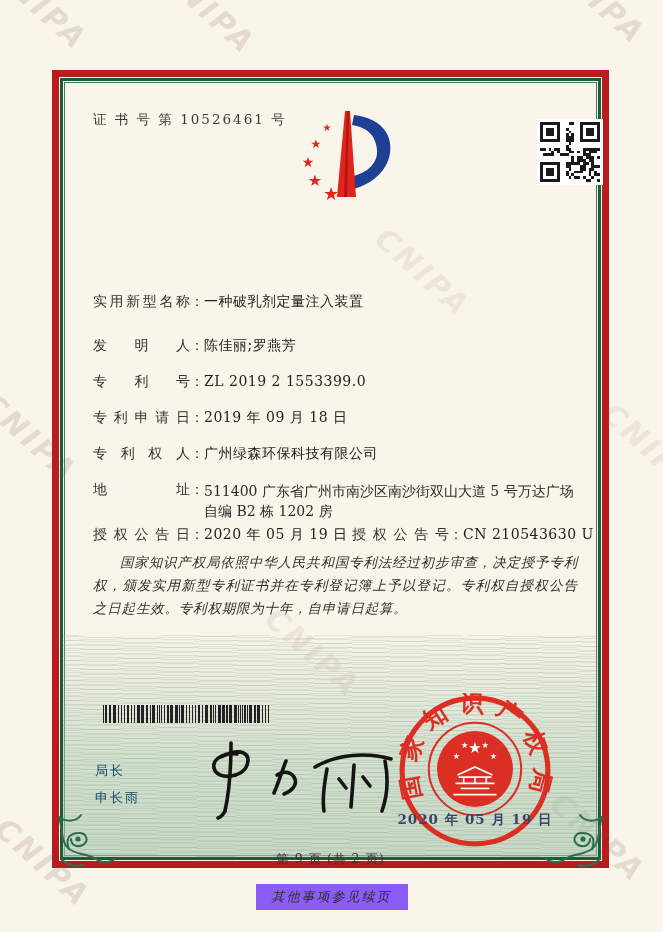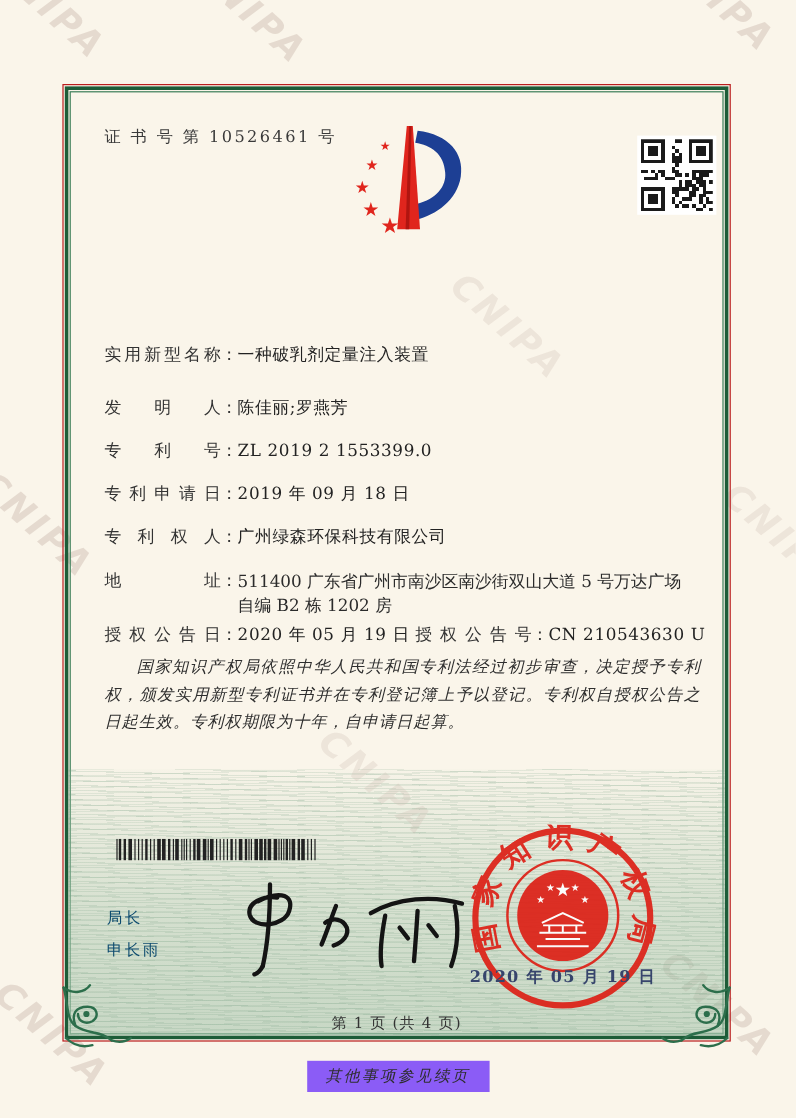--- a/index.html
+++ b/index.html
@@ -22,21 +22,21 @@
     transform:rotate(42deg);
     white-space:nowrap;
     pointer-events:none;
     z-index:1;
   }
   .wm.faint { color:rgba(205,186,176,0.28); }
   
   .frame {
     position:absolute; left:52px; top:70px;
     width:557px; height:798px;
-    border:1px solid #b91c1c;
+    border:7px solid #b91c1c;
     z-index:2;
   }
   .frame::before {
     content:""; position:absolute; inset:1px;
     border:3px solid #1d5c38;
   }
   .frame::after {
     content:""; position:absolute; inset:5px;
     border:1px solid #3a7d57;
   }
@@ -494,17 +494,17 @@
             <path d="M57,88 h38"></path>
             <path d="M62,93 h28"></path>
             <path d="M65,82 v6 M76,82 v6 M87,82 v6"></path>
             <path d="M55,99 h42"></path>
           </g>
         </g>
       </svg>
       <div class="seal-date">2020 年 05 月 19 日</div>
     </div>
 
-    <div class="page-num">第 1 页 (共 4 页)</div>
+    <div class="page-num">第 9 页 (共 2 页)</div>
   </div>
 </div>
 
 <div class="cont-note">其他事项参见续页</div>
 
 </body></html>

